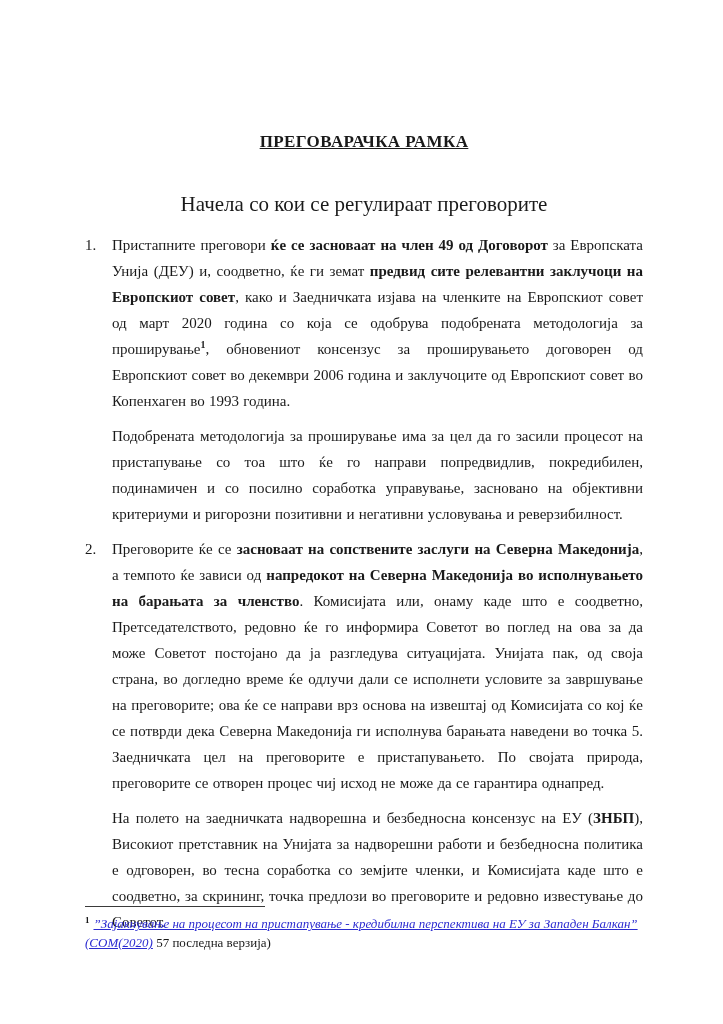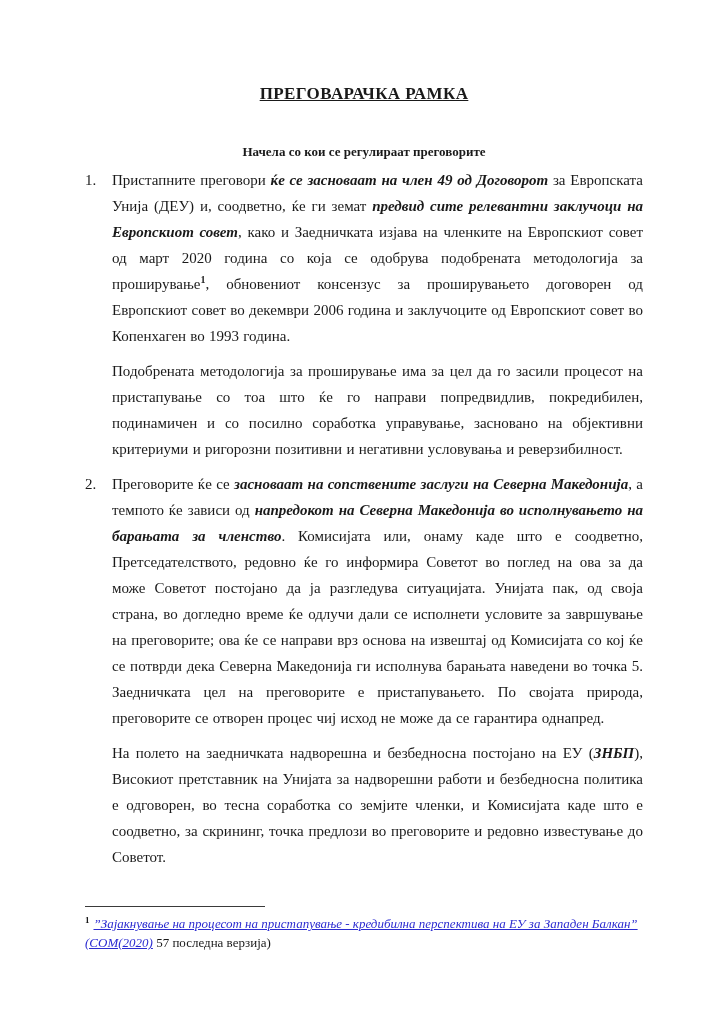--- a/index.html
+++ b/index.html
@@ -11,33 +11,34 @@
   }
   .page {
     position:relative; width:723px; height:1024px;
     background:#ffffff; overflow:hidden;
   }
   .content { position:absolute; left:85px; top:84px; width:558px; }
   .title {
     font-size:17px; font-weight:bold; text-align:center;
     text-decoration:underline; letter-spacing:0.4px;
     margin-bottom:40px;
+    margin-top:48px;
   }
   .subtitle {
-    font-size:13px; font-weight:bold; text-align:center;
-    margin-bottom:7px;
+    font-size:21px; font-weight:normal; text-align:center;
+    margin-bottom:15px;
   }
   .para {
     position:relative; margin-left:27px;
     font-size:15px; line-height:26px;
     text-align:justify; margin-bottom:9px;
     word-spacing:0.5px;
   }
   .num { position:absolute; left:-27px; top:0; }
-  .bold { font-weight:bold;font-style:italic; }
+  .bold { font-weight:bold; }
   sup.fnref { font-size:10px; line-height:0; vertical-align:super; font-weight:bold; }
   .footnote-area { position:absolute; left:85px; top:906px; width:560px; }
   .footnote-rule { width:180px; border-top:1.5px solid #3a3a3a; margin-bottom:7px; }
   .footnote { font-size:13px; line-height:19px; text-align:left; }
   .fn-marker { font-size:9px; vertical-align:super; line-height:0; font-weight:bold; margin-right:4px; }
   .fn-link {
     color:var(--link,#2b2bd0);
     font-style:italic; text-decoration:underline; cursor:pointer;
   }
 </style>
@@ -45,21 +46,21 @@
 <body>
 
 <div class="page">
   <div class="content">
     <h1 class="title">ПРЕГОВАРАЧКА РАМКА</h1>
     <h2 class="subtitle">Начела со кои се регулираат преговорите</h2>
     <div id="paragraphs">
         <div class="para"><span class="num">1.</span><span>Пристапните преговори </span><span class="bold">ќе се засноваат на член 49 од Договорот</span><span> за Европската Унија (ДЕУ) и, соодветно, ќе ги земат </span><span class="bold">предвид сите релевантни заклучоци на Европскиот совет</span><span>, како и Заедничката изјава на членките на Европскиот совет од март 2020 година со која се одобрува подобрената методологија за проширување</span><sup class="fnref">1</sup><span>, обновениот консензус за проширувањето договорен од Европскиот совет во декември 2006 година и заклучоците од Европскиот совет во Копенхаген во 1993 година.</span></div>
         <div class="para"><span>Подобрената методологија за проширување има за цел да го засили процесот на пристапување со тоа што ќе го направи попредвидлив, покредибилен, подинамичен и со посилно соработка управување, засновано на објективни критериуми и ригорозни позитивни и негативни условувања и реверзибилност.</span></div>
         <div class="para"><span class="num">2.</span><span>Преговорите ќе се </span><span class="bold">засноваат на сопствените заслуги на Северна Македонија</span><span>, а темпото ќе зависи од </span><span class="bold">напредокот на Северна Македонија во исполнувањето на барањата за членство</span><span>. Комисијата или, онаму каде што е соодветно, Претседателството, редовно ќе го информира Советот во поглед на ова за да може Советот постојано да ја разгледува ситуацијата. Унијата пак, од своја страна, во догледно време ќе одлучи дали се исполнети условите за завршување на преговорите; ова ќе се направи врз основа на извештај од Комисијата со кој ќе се потврди дека Северна Македонија ги исполнува барањата наведени во точка 5. Заедничката цел на преговорите е пристапувањето. По својата природа, преговорите се отворен процес чиј исход не може да се гарантира однапред.</span></div>
-        <div class="para"><span>На полето на заедничката надворешна и безбедносна постојано на ЕУ (</span><span class="bold">ЗНБП</span><span>), Високиот претставник на Унијата за надворешни работи и безбедносна политика е одговорен, во тесна соработка со земјите членки, и Комисијата каде што е соодветно, за скрининг, точка предлози во преговорите и редовно известување до Советот.</span></div>
+        <div class="para"><span>На полето на заедничката надворешна и безбедносна консензус на ЕУ (</span><span class="bold">ЗНБП</span><span>), Високиот претставник на Унијата за надворешни работи и безбедносна политика е одговорен, во тесна соработка со земјите членки, и Комисијата каде што е соодветно, за скрининг, точка предлози во преговорите и редовно известување до Советот.</span></div>
       </div>
   </div>
 
   <div class="footnote-area">
     <div class="footnote-rule"></div>
     <div class="footnote"><sup class="fn-marker">1</sup><a class="fn-link">”Зајакнување на процесот на пристапување - кредибилна перспектива на ЕУ за Западен Балкан” (COM(2020)</a><span> 57 последна верзија)</span></div>
   </div>
 </div>
 
 </body></html>

